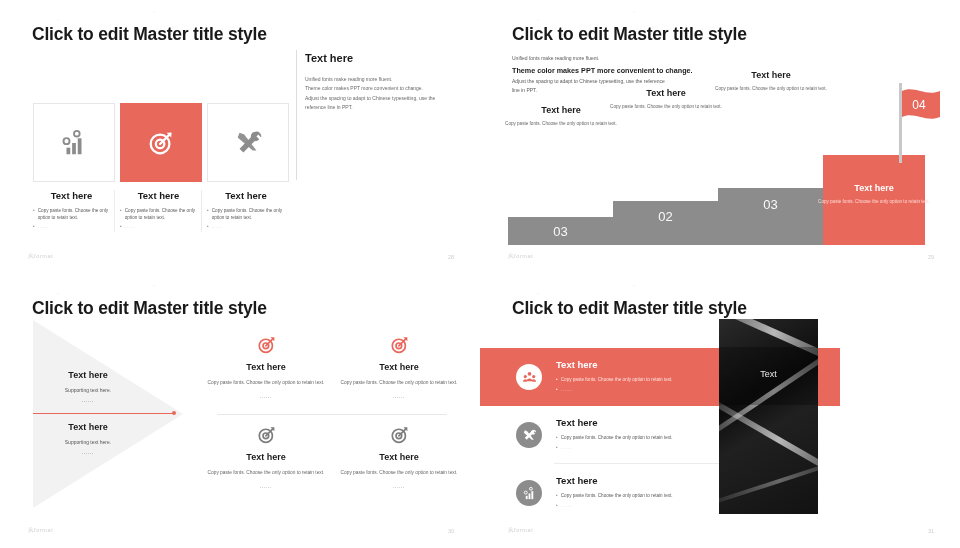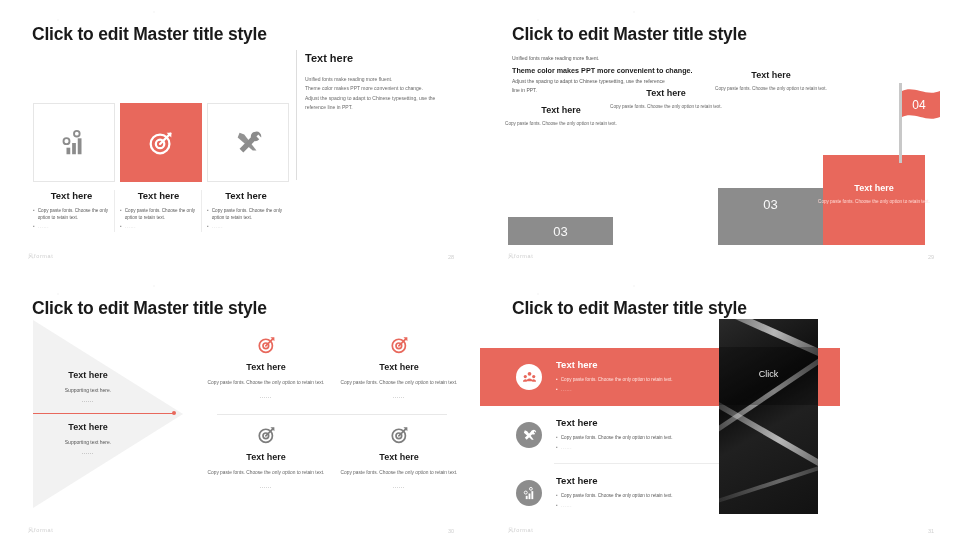--- a/index.html
+++ b/index.html
@@ -187,20 +187,23 @@
       <div class="bold">Theme color makes PPT more convenient to change.</div>
       <div class="ln">Adjust the spacing to adapt to Chinese typesetting, use the reference</div>
       <div class="ln">line in PPT.</div>
     </div>
 
     <div class="steps">
 
       <div class="step g" style="left:0px;width:105px;height:28px;">
         <span class="num" style="top:7px;">03</span>
       </div>
+      <div class="step g" style="left:105px;width:105px;height:44px;">
+        <span class="num" style="top:8px;">02</span>
+      </div>
       <div class="step g" style="left:210px;width:105px;height:57px;">
         <span class="num" style="top:9px;">03</span>
       </div>
       <div class="step r" style="left:315px;width:102px;height:90px;"></div>
 
       <div class="step-cap" style="left:-6px;top:-50px;">
         <h4>Text here</h4>
         <p>Copy paste fonts. Choose the only option to retain text.</p>
       </div>
       <div class="step-cap" style="left:99px;top:-67px;">
@@ -382,20 +385,20 @@
         </div>
       </div>
     </div>
 
     <div class="s4-photo" style="left:239px;top:45px;">
       <div class="rod" style="left:-30px;top:10px;width:170px;height:7px;transform:rotate(24deg);"></div>
       <div class="rod" style="left:-40px;top:70px;width:190px;height:5px;transform:rotate(-34deg);"></div>
       <div class="rod" style="left:-30px;top:118px;width:180px;height:6px;transform:rotate(30deg);"></div>
       <div class="rod" style="left:-20px;top:160px;width:160px;height:4px;transform:rotate(-18deg);opacity:.5;"></div>
       <div class="band"></div>
-      <div class="lbl">Click</div>
+      <div class="lbl">Text</div>
     </div>
 
     <div class="footer-logo">风format</div>
     <div class="footer-num">31</div>
   </div>
 
 </div>
 
 </body></html>

